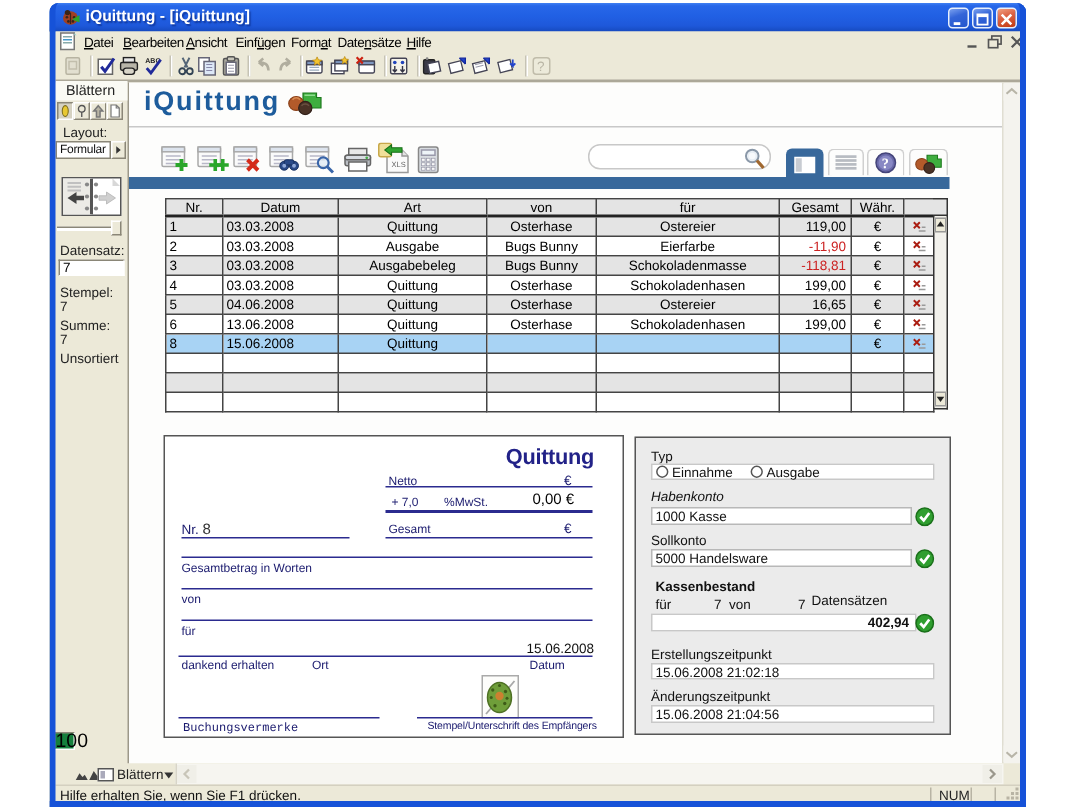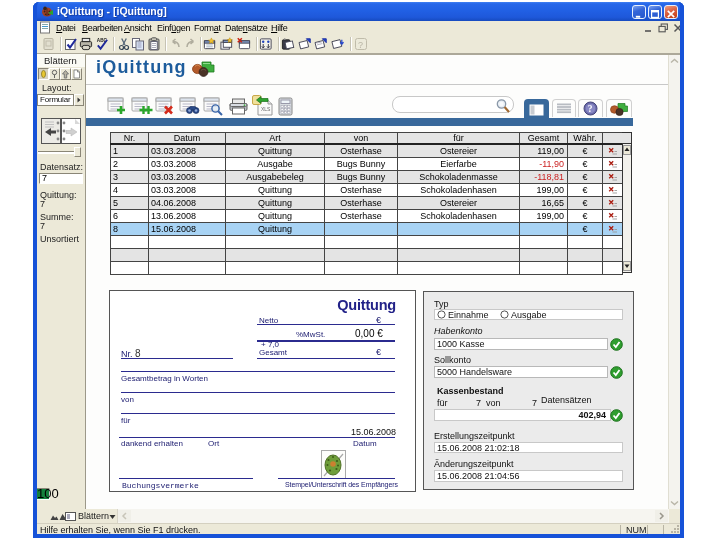--- a/index.html
+++ b/index.html
@@ -264,21 +264,21 @@
       <circle cx="16" cy="20" r="1.4" fill="#888"></circle>
         <circle cx="22" cy="20" r="1.4" fill="#888"></circle>
       <path d="M3 13 L9 9 V11.5 H14 V14.5 H9 V17 Z" fill="#444"></path>
       <path d="M35 13 L29 9 V11.5 H24 V14.5 H29 V17 Z" fill="#d0d0d0" stroke="#b0b0b0" stroke-width="0.5"></path>
     </svg>
   </div>
   <div class="abs" style="left:38px;top:151px;width:42px;height:2px;background:#fff;border-top:1px solid #8a8677;"></div>
   <div class="abs" style="left:74px;top:147px;width:7px;height:10px;background:#ece9d8;border:1px solid;border-color:#fff #8a8677 #8a8677 #fff;box-sizing:border-box;"></div>
   <div class="abs" style="left:40px;top:162px;font-size:9px;color:#222;">Datensatz:</div>
   <div class="abs" style="left:39px;top:173px;width:44px;height:11px;background:#fff;border:1px solid;border-color:#8a8677 #fff #fff #8a8677;box-sizing:border-box;font-size:9px;padding-left:2px;line-height:9px;">7</div>
-  <div class="abs" style="left:40px;top:190px;font-size:9px;color:#222;">Quittung:</div>
+  <div class="abs" style="left:40px;top:190px;font-size:9px;color:#222;">Stempel:</div>
   <div class="abs" style="left:40px;top:199px;font-size:9px;color:#222;">7</div>
   <div class="abs" style="left:40px;top:212px;font-size:9px;color:#222;">Summe:</div>
   <div class="abs" style="left:40px;top:221px;font-size:9px;color:#222;">7</div>
   <div class="abs" style="left:40px;top:234px;font-size:9px;color:#222;">Unsortiert</div>
   <div id="content"></div>
 
   <div class="abs" style="left:96px;top:57px;font-size:18px;font-weight:bold;color:#1d5c9c;letter-spacing:1.2px;">iQuittung</div>
   <svg class="abs" style="left:192px;top:60px" width="25" height="17" viewBox="0 0 25 17">
     <path d="M10 2 L19 2 L19 5 L22 5 L22 12 L13 12 L13 9 L10 9 Z" fill="#3fae3f" stroke="#1e7a1e" stroke-width="0.8"></path>
     <path d="M11 3 L18 3 L18 4 L11 4 Z" fill="#8fdc8f"></path>
@@ -556,21 +556,21 @@
       <svg width="6" height="8" viewBox="0 0 6 8">
         <path d="M0.5 2.5 L3 6 L5.5 2.5 Z" fill="#222"></path>
       </svg>
     </div>
 
   <div class="abs" style="left:109px;top:290px;width:307px;height:202px;background:#fff;border:1px solid #555;box-sizing:border-box;"></div>
   <div class="abs" style="left:250px;top:297px;width:146px;height:16px;font-size:14.5px;font-weight:bold;color:#222288;text-align:right;letter-spacing:-0.2px;">Quittung</div>
   <div class="flabel" style="left:259px;top:316px;">Netto</div>
   <div class="formline" style="left:257px;top:324px;width:138px;"></div>
   <div class="flabel" style="left:376px;top:315px;font-size:9px;">€</div>
-  <div class="flabel" style="left:261px;top:340px;">+  7,0</div>
+  <div class="flabel" style="left:261px;top:330px;">+  7,0</div>
   <div class="flabel" style="left:296px;top:330px;">%MwSt.</div>
   <div class="flabel" style="left:355px;top:328px;font-size:10px;color:#000;">0,00 €</div>
   <div class="abs" style="left:257px;top:340px;width:138px;height:2px;background:#2b2b8f;"></div>
   <div class="flabel" style="left:121px;top:348px;font-size:9px;">Nr. <span style="font-size:10px;color:#333;">8</span></div>
   <div class="formline" style="left:121px;top:358px;width:112px;"></div>
   <div class="flabel" style="left:259px;top:348px;">Gesamt</div>
   <div class="formline" style="left:257px;top:358px;width:138px;"></div>
   <div class="flabel" style="left:376px;top:347px;font-size:9px;">€</div>
   <div class="formline" style="left:121px;top:371px;width:274px;"></div>
   <div class="flabel" style="left:121px;top:374px;">Gesamtbetrag in Worten</div>

